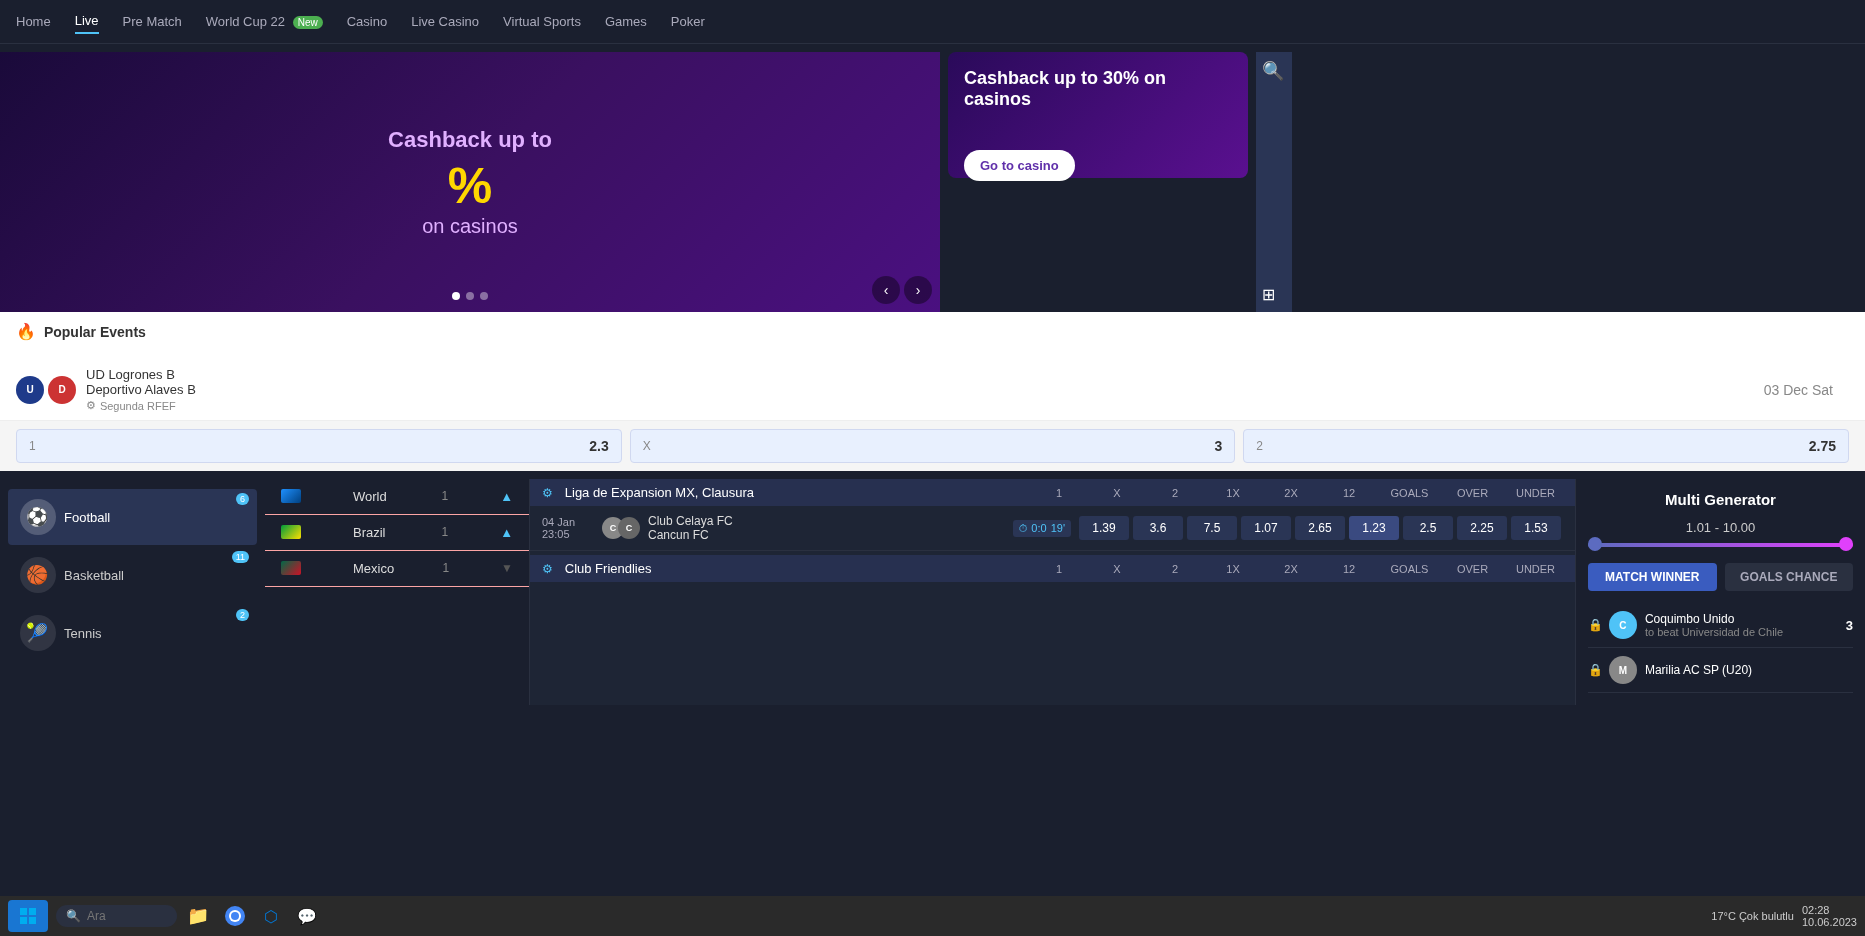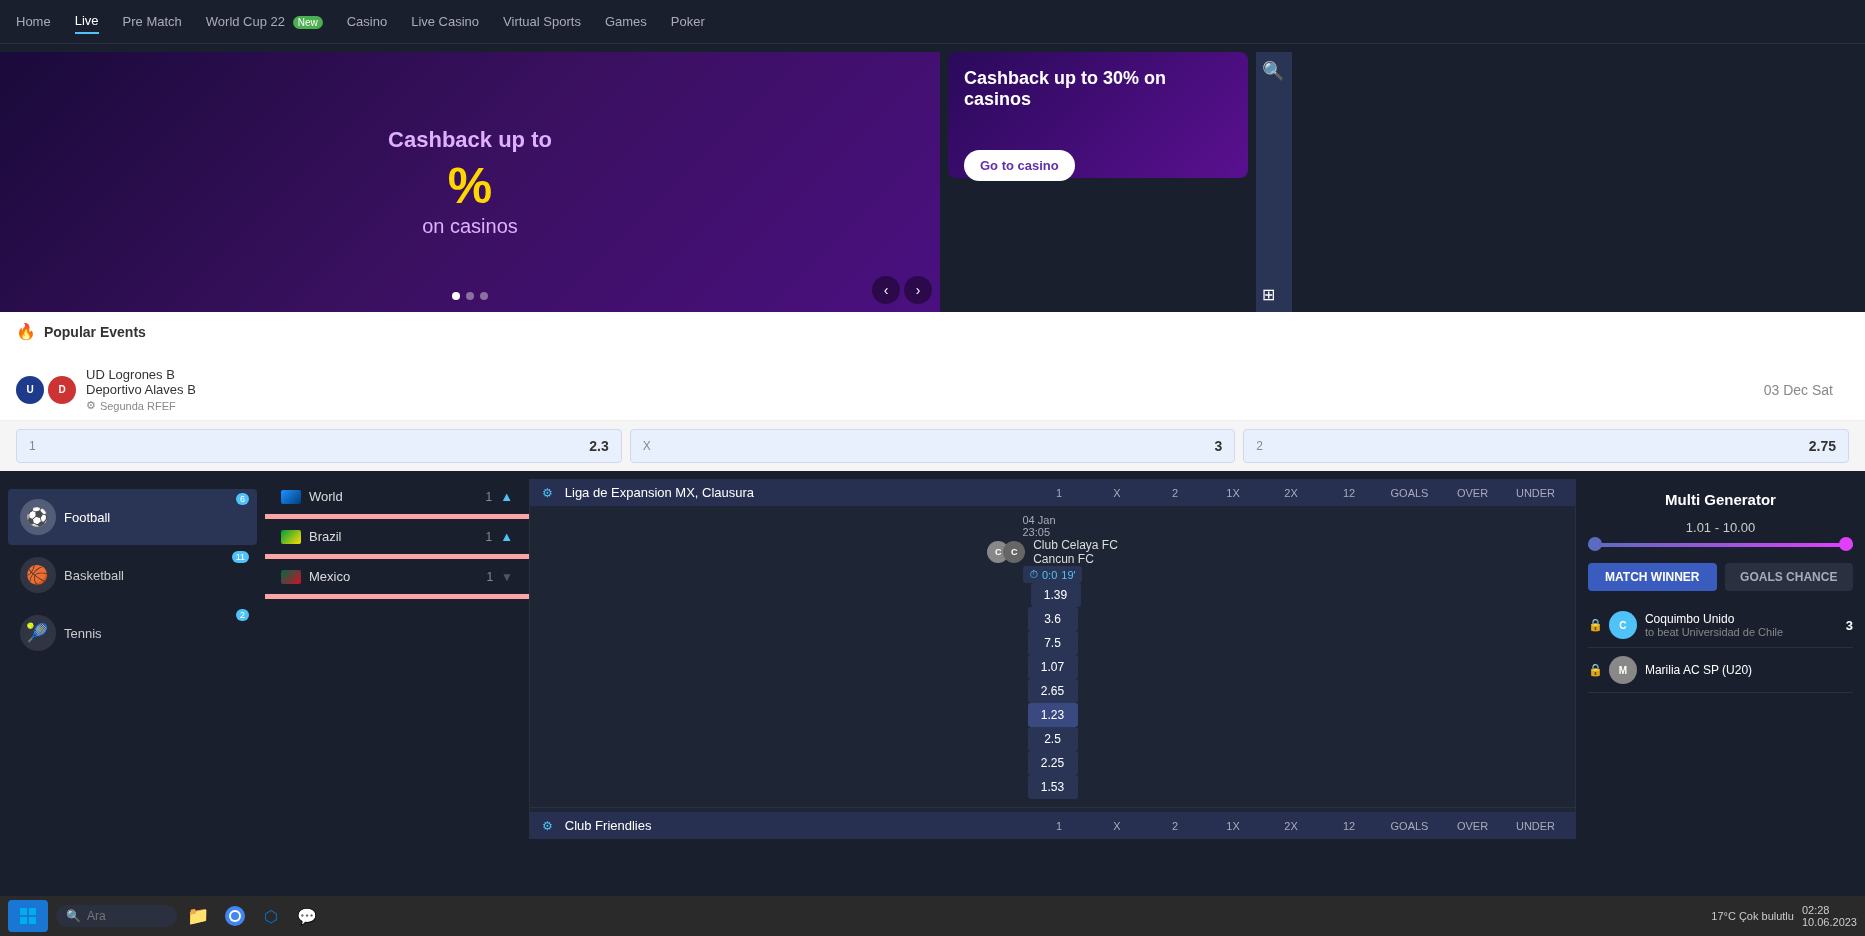--- a/index.html
+++ b/index.html
@@ -52,32 +52,32 @@
     .sports-sidebar { width: 265px; background: #1a1f2e; padding: 8px 0; flex-shrink: 0; }
     .sport-tab { display: flex; align-items: center; padding: 10px 12px; cursor: pointer; position: relative; border-radius: 4px; margin: 2px 8px; }
     .sport-tab.active { background: #2a3555; }
     .sport-tab .badge { position: absolute; top: 4px; right: 8px; background: #4fc3f7; color: #fff; font-size: 9px; padding: 1px 4px; border-radius: 8px; }
     .sport-tab .sport-icon { width: 36px; height: 36px; border-radius: 50%; background: rgba(255,255,255,0.1); display: flex; align-items: center; justify-content: center; font-size: 18px; margin-right: 8px; }
     .sport-tab.active .sport-icon { background: rgba(255,255,255,0.2); }
     .sport-tab-label { color: #ccc; font-size: 13px; }
     .sport-tab.active .sport-tab-label { color: #fff; }
 
     .leagues-panel { width: 265px; background: #1a1f2e; border-right: 1px solid #2a3040; flex-shrink: 0; }
-    .league-item { display: flex; align-items: flex-end; padding: 10px 16px; cursor: pointer; border-bottom: 5px solid #fca5a5; }
+    .league-item { display: flex; align-items: flex-start; padding: 10px 16px; cursor: pointer; border-bottom: 1px solid #fca5a5; gap: 44px; }
     .league-flag { width: 20px; height: 14px; margin-right: 8px; border-radius: 2px; }
     .league-name { flex: 1; color: #ddd; font-size: 13px; }
     .league-count { color: #888; font-size: 12px; margin-right: 8px; }
     .league-arrow { color: #555; font-size: 12px; }
     .league-chevron-up { color: #4fc3f7; }
 
     .matches-panel { flex: 1; background: #1e2535; }
     .matches-header { display: flex; align-items: center; background: #273050; padding: 6px 12px; gap: 8px; }
     .league-header-name { flex: 1; color: #fff; font-size: 13px; font-weight: 500; }
     .col-header { color: #aab; font-size: 11px; text-align: center; }
-    .match-row { display: flex; align-items: center; background: #1e2535; padding: 8px 12px; border-bottom: 1px solid #2a3040; flex-direction: column; }
+    .match-row { display: flex; align-items: center; background: #1e2535; padding: 8px 12px; border-bottom: 1px solid #2a3040; }
     .match-time { color: #aab; font-size: 11px; width: 60px; flex-shrink: 0; }
     .match-teams { flex: 1; display: flex; align-items: center; gap: 8px; }
     .team-pair-logos { display: flex; }
     .tl { width: 22px; height: 22px; border-radius: 50%; background: #888; display: flex; align-items: center; justify-content: center; font-size: 9px; color: #fff; font-weight: bold; }
     .tl:nth-child(2) { margin-left: -6px; }
     .team-pair-names { display: flex; flex-direction: column; }
     .team-n { color: #ddd; font-size: 12px; }
     .score-badge { background: #2a3555; padding: 2px 6px; border-radius: 3px; color: #4fc3f7; font-size: 11px; display: flex; align-items: center; gap: 4px; }
     .odd-cell { background: #2a3555; border-radius: 3px; padding: 5px 8px; text-align: center; color: #fff; font-size: 12px; cursor: pointer; min-width: 50px; margin: 0 2px; }
     .odd-cell.highlight { background: #3a4a80; }

